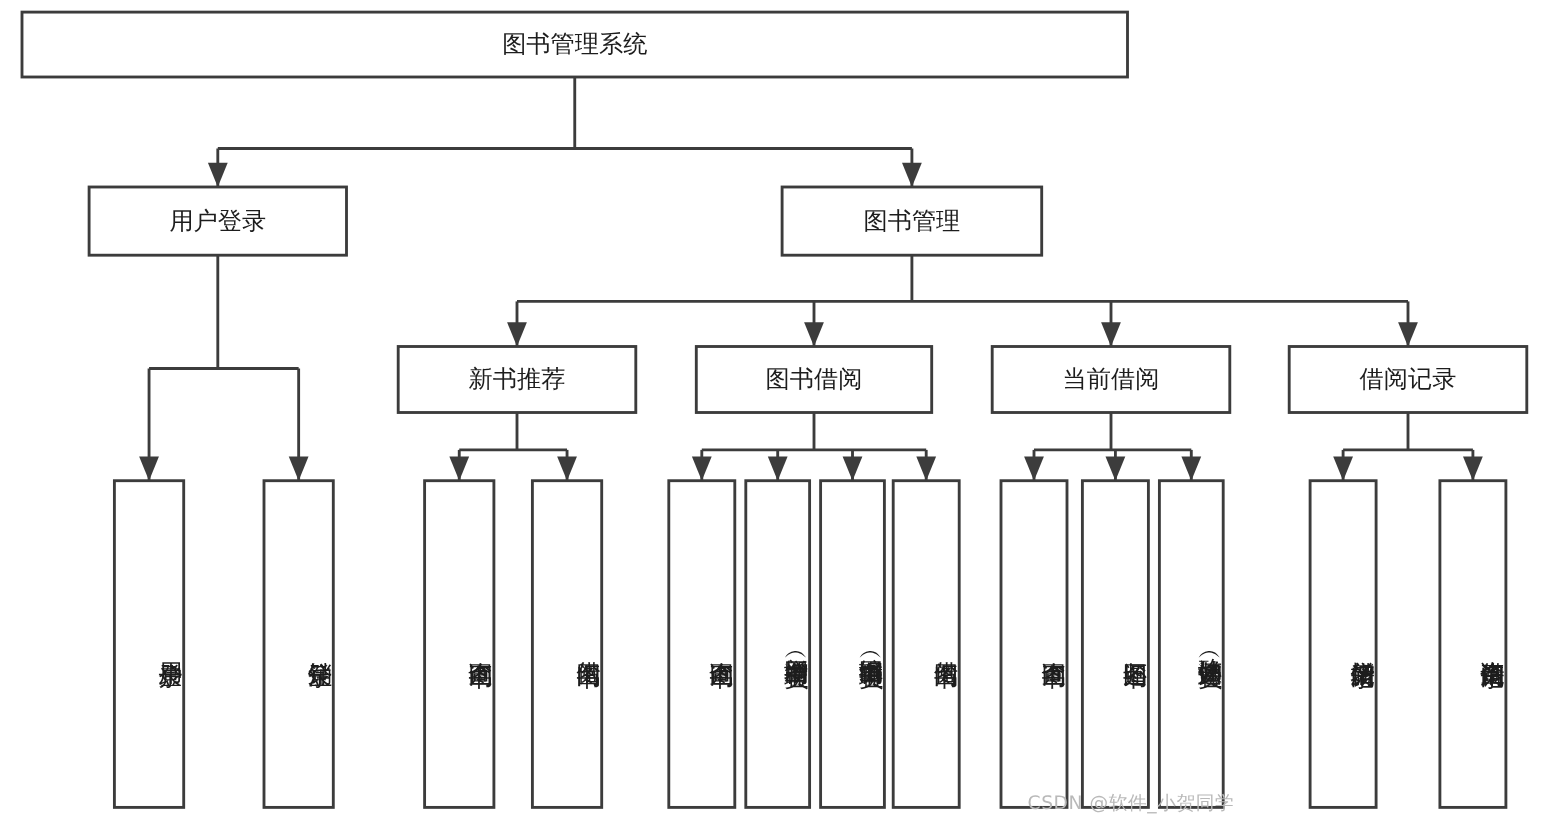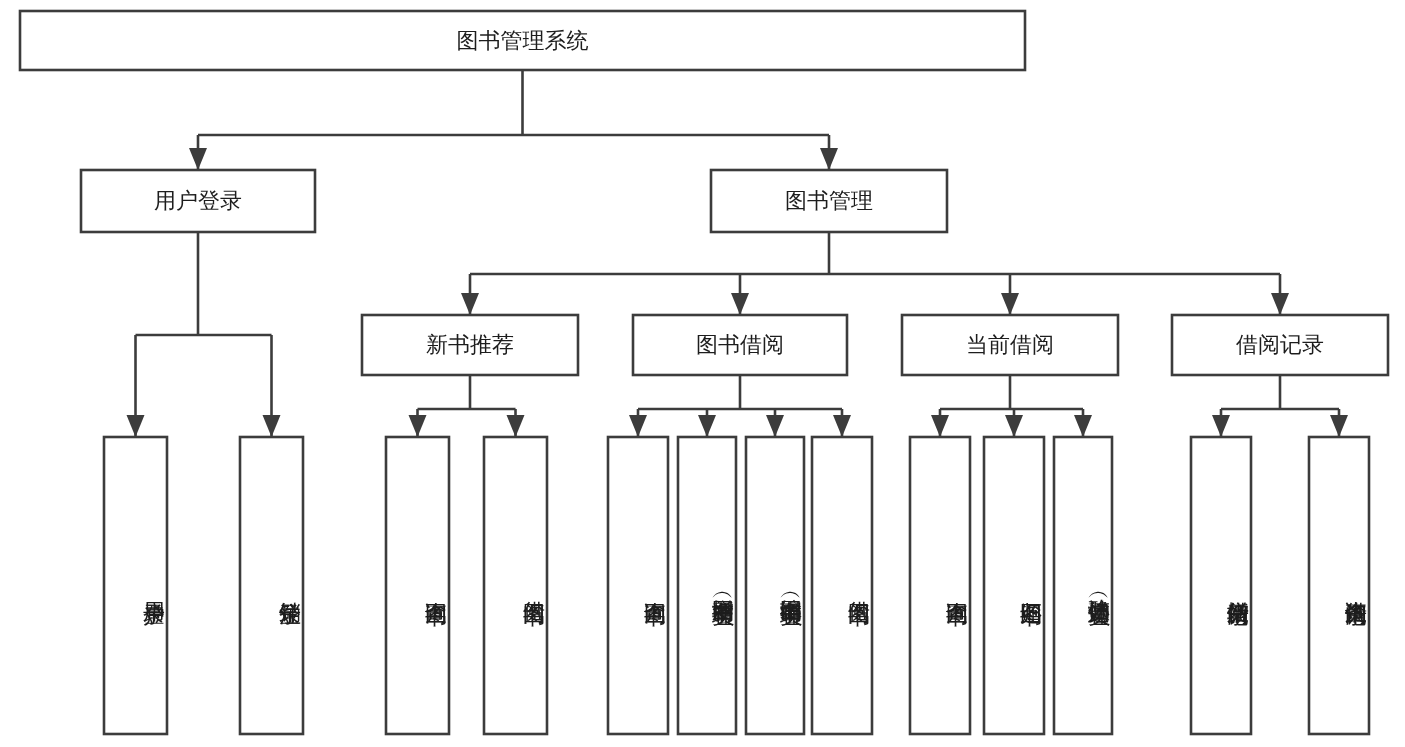--- a/index.html
+++ b/index.html
@@ -173,13 +173,14 @@
       <div class="vlabel" style="left: 608px; top: 441px; width: 60px; height: 289px;">查询图书</div>
       <div class="vlabel" style="left: 678px; top: 441px; width: 58px; height: 289px;">新增图书（管理员）</div>
       <div class="vlabel" style="left: 746px; top: 441px; width: 58px; height: 289px;">编辑图书（管理员）</div>
       <div class="vlabel" style="left: 812px; top: 441px; width: 60px; height: 289px;">借阅图书</div>
       <div class="vlabel" style="left: 910px; top: 441px; width: 60px; height: 289px;">查询图书</div>
       <div class="vlabel" style="left: 984px; top: 441px; width: 60px; height: 289px;">归还图书</div>
       <div class="vlabel" style="left: 1054px; top: 441px; width: 58px; height: 289px;">确认归还（管理员）</div>
       <div class="vlabel" style="left: 1191px; top: 441px; width: 60px; height: 289px;">新增借阅记录</div>
       <div class="vlabel" style="left: 1309px; top: 441px; width: 60px; height: 289px;">查询借阅记录</div>
     </div>
+  <div class="watermark">CSDN @软件_小贺同学</div>
 </div>
 
 </body></html>

